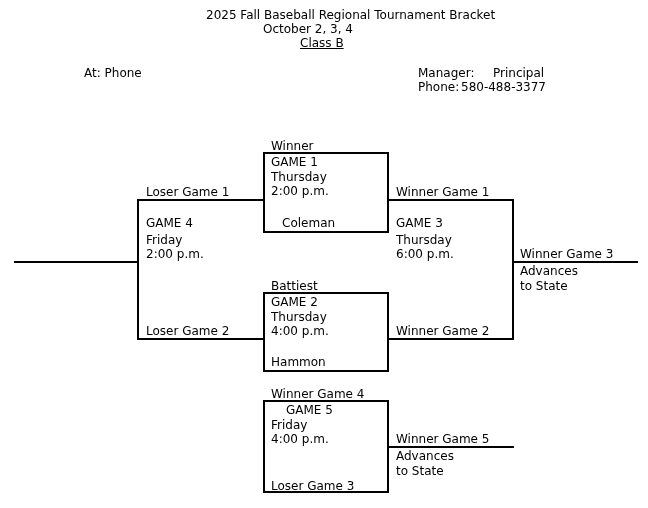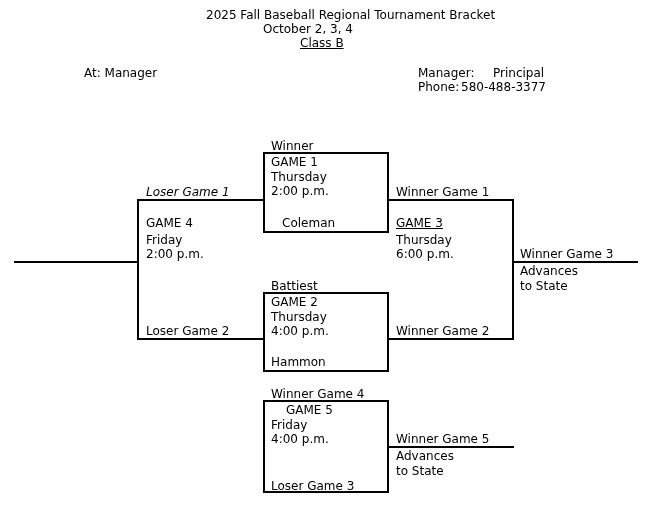--- a/index.html
+++ b/index.html
@@ -11,54 +11,54 @@
   .box { position:absolute; border:2px solid #000; box-sizing:border-box; }
   .u { text-decoration:underline; }
 </style>
 </head>
 <body>
 
 <div class="t" style="left:206px; top:8px;">2025 Fall Baseball Regional Tournament Bracket</div>
 <div class="t" style="left:263px; top:22px;">October 2, 3, 4</div>
 <div class="t u" style="left:300px; top:36px;">Class B</div>
 
-<div class="t" style="left:84px; top:66px;">At: Manager</div>
+<div class="t" style="left:84px; top:66px;">At: Phone</div>
 <div class="t" style="left:418px; top:66px;">Manager:</div>
 <div class="t" style="left:493px; top:66px;">Principal</div>
 <div class="t" style="left:418px; top:80px;">Phone:</div>
 <div class="t" style="left:461px; top:80px;">580-488-3377</div>
 
 <div class="t" style="left:271px; top:139px;">Winner</div>
 <div class="box" style="left:263px; top:152px; width:126px; height:81px;"></div>
 <div class="t" style="left:271px; top:155px;">GAME 1</div>
 <div class="t" style="left:271px; top:170px;">Thursday</div>
 <div class="t" style="left:271px; top:184px;">2:00 p.m.</div>
 <div class="t" style="left:282px; top:216px;">Coleman</div>
 
 <div class="t" style="left:271px; top:279px;">Battiest</div>
 <div class="box" style="left:263px; top:292px; width:126px; height:80px;"></div>
 <div class="t" style="left:271px; top:295px;">GAME 2</div>
 <div class="t" style="left:271px; top:310px;">Thursday</div>
 <div class="t" style="left:271px; top:324px;">4:00 p.m.</div>
 <div class="t" style="left:271px; top:355px;">Hammon</div>
 
-<div class="t" style="left:146px; top:185px;font-style:italic;">Loser Game 1</div>
+<div class="t" style="left:146px; top:185px;">Loser Game 1</div>
 <div class="hline" style="left:138px; top:199px; width:126px;"></div>
 <div class="vline" style="left:137px; top:199px; height:141px;"></div>
 <div class="t" style="left:146px; top:216px;">GAME 4</div>
 <div class="t" style="left:146px; top:233px;">Friday</div>
 <div class="t" style="left:146px; top:247px;">2:00 p.m.</div>
 <div class="hline" style="left:14px; top:261px; width:124px;"></div>
 <div class="t" style="left:146px; top:324px;">Loser Game 2</div>
 <div class="hline" style="left:138px; top:338px; width:126px;"></div>
 
 <div class="t" style="left:396px; top:185px;">Winner Game 1</div>
 <div class="hline" style="left:388px; top:199px; width:126px;"></div>
 <div class="vline" style="left:512px; top:199px; height:141px;"></div>
-<div class="t" style="left:396px; top:216px;text-decoration:underline;">GAME 3</div>
+<div class="t" style="left:396px; top:216px;">GAME 3</div>
 <div class="t" style="left:396px; top:233px;">Thursday</div>
 <div class="t" style="left:396px; top:247px;">6:00 p.m.</div>
 <div class="t" style="left:396px; top:324px;">Winner Game 2</div>
 <div class="hline" style="left:388px; top:338px; width:126px;"></div>
 
 <div class="t" style="left:520px; top:247px;">Winner Game 3</div>
 <div class="hline" style="left:513px; top:261px; width:125px;"></div>
 <div class="t" style="left:520px; top:264px;">Advances</div>
 <div class="t" style="left:520px; top:279px;">to State</div>
 

